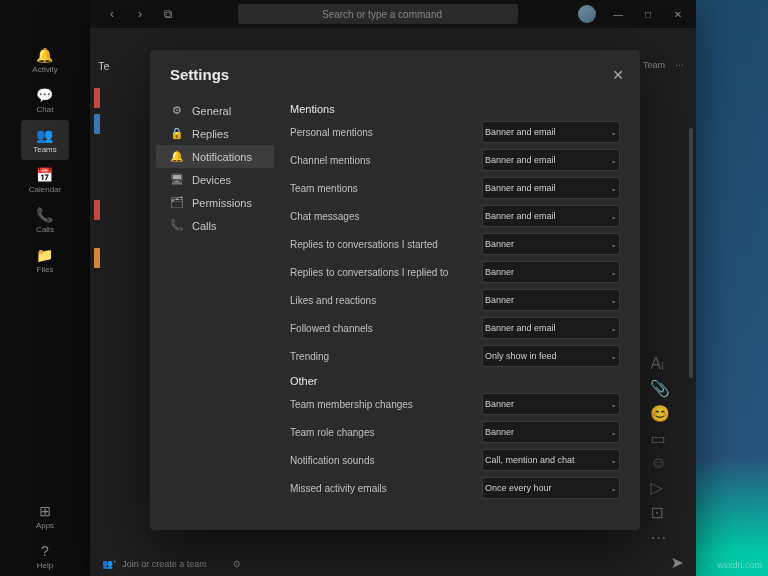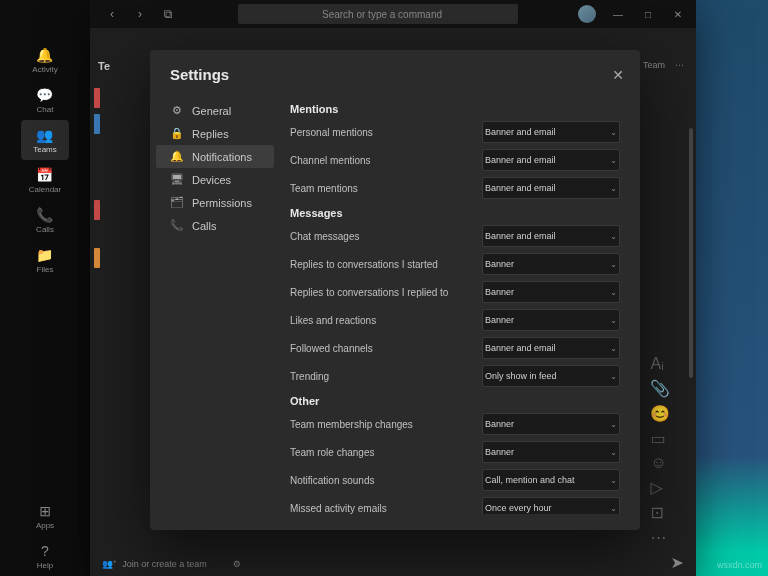--- a/index.html
+++ b/index.html
@@ -13,38 +13,38 @@
 .tb-icon { width:20px; height:20px; display:flex; align-items:center; justify-content:center; color:#888; font-size:12px; }
 .searchbar { flex:1; margin:0 60px; height:20px; background:#2b2b2b; border-radius:2px; display:flex; align-items:center; justify-content:center; font-size:10px; color:#888;padding-left:8px; }
 .tb-right { display:flex; align-items:center; gap:2px; }
 .avatar { width:18px; height:18px; border-radius:50%; background:linear-gradient(135deg,#6b8e9e,#4a6b7e); margin-right:6px; }
 .win-btn { width:28px; height:24px; display:flex; align-items:center; justify-content:center; color:#888; font-size:10px; }
 .leftnav { position:absolute; left:0; top:0; width:90px; height:576px; background:#0d0d0d; padding-top:40px; display:flex; flex-direction:column; align-items:center; gap:12px; }
 .nav-item { width:48px; height:40px; display:flex; flex-direction:column; align-items:center; justify-content:center; color:#888; font-size:8px; gap:2px; border-radius:4px; }
 .nav-item.active { background:#2b2b2b; color:#d0d0d0; }
 .nav-icon { font-size:14px; }
 .nav-spacer { flex:1; }
-.content-behind { position:absolute; top:32px; left:8px; font-size:11px; color:#c8c8c8; font-weight:700; }
+.content-behind { position:absolute; top:32px; left:8px; font-size:11px; color:#c8c8c8; font-weight:400; }
 .join-team { position:absolute; bottom:6px; left:12px; font-size:9px; color:#888; display:flex; align-items:center; gap:6px; }
 .compose-row { position:absolute; bottom:4px; right:12px; display:flex; gap:6px; color:#666; font-size:16px;flex-direction:column; }
 .header-behind { position:absolute; top:32px; right:12px; display:flex; gap:10px; font-size:9px; color:#888; align-items:center; }
 .color-chip { width:6px; height:20px; position:absolute; left:4px; border-radius:1px; }
 .chip1 { top:60px; background:#c94a4a; } .chip2 { top:86px; background:#3a7ab8; } .chip3 { top:172px; background:#c94a4a; } .chip4 { top:220px; background:#d88a3a; }
 .modal { position:absolute; left:150px; top:50px; width:490px; height:480px; background:#2b2b2b; border-radius:4px; box-shadow:0 20px 60px rgba(0,0,0,.6); display:flex; flex-direction:column; padding:16px 0 16px 0; }
 .modal-header { display:flex; align-items:center; justify-content:space-between; padding:0 16px 12px 20px; }
 .modal-title { font-size:15px; font-weight:600; color:#e8e8e8; }
 .close-btn { color:#aaa; font-size:14px; cursor:pointer; }
 .modal-body { flex:1; display:flex; overflow:hidden; }
 .settings-nav { width:130px; padding:4px 0; }
 .snav-item { display:flex; align-items:center; gap:8px; padding:5px 8px 5px 20px; font-size:11px; color:#c8c8c8; cursor:pointer; }
 .snav-item.active { background:#3d3d3d; border-radius:2px; margin:0 6px; padding-left:14px; }
 .snav-icon { width:14px; display:flex; justify-content:center; font-size:11px; color:#aaa; }
 .settings-content { flex:1; overflow-y:auto; padding:0 20px 0 10px; }
 .settings-content::-webkit-scrollbar { width:6px; } .settings-content::-webkit-scrollbar-thumb { background:#555; border-radius:3px; }
-.section-title { font-size:11px; font-weight:700; color:#e8e8e8; margin:8px 0 6px; }
+.section-title { font-size:11px; font-weight:400; color:#e8e8e8; margin:8px 0 6px; }
 .setting-row { display:flex; align-items:center; justify-content:space-between; margin-bottom:6px; gap:18px; }
 .setting-label { font-size:10px; color:#c0c0c0; flex:1; }
 .dropdown { width:138px; height:22px; background:#1a1a1a; border:1px solid #3a3a3a; border-radius:2px; display:flex; align-items:center; justify-content:space-between; padding:0 2px; font-size:9px; color:#d0d0d0; cursor:pointer; }
 .dropdown .chev { font-size:8px; color:#888; }
 .scroll-indicator { position:absolute; right:3px; top:100px; width:4px; height:250px; background:#444; border-radius:2px; }
 .watermark { position:absolute; right:6px; bottom:6px; font-size:9px; color:rgba(255,255,255,.4); }
 </style>
 </head>
 <body>
 
@@ -185,21 +185,20 @@
             <span class="chev">⌄</span>
           </div>
         </div>
         <div class="setting-row">
           <div class="setting-label">Team mentions</div>
           <div class="dropdown">
             <span>Banner and email</span>
             <span class="chev">⌄</span>
           </div>
         </div>
-        <div class="section-title">Messages</div>
         <div class="setting-row">
           <div class="setting-label">Chat messages</div>
           <div class="dropdown">
             <span>Banner and email</span>
             <span class="chev">⌄</span>
           </div>
         </div>
         <div class="setting-row">
           <div class="setting-label">Replies to conversations I started</div>
           <div class="dropdown">

